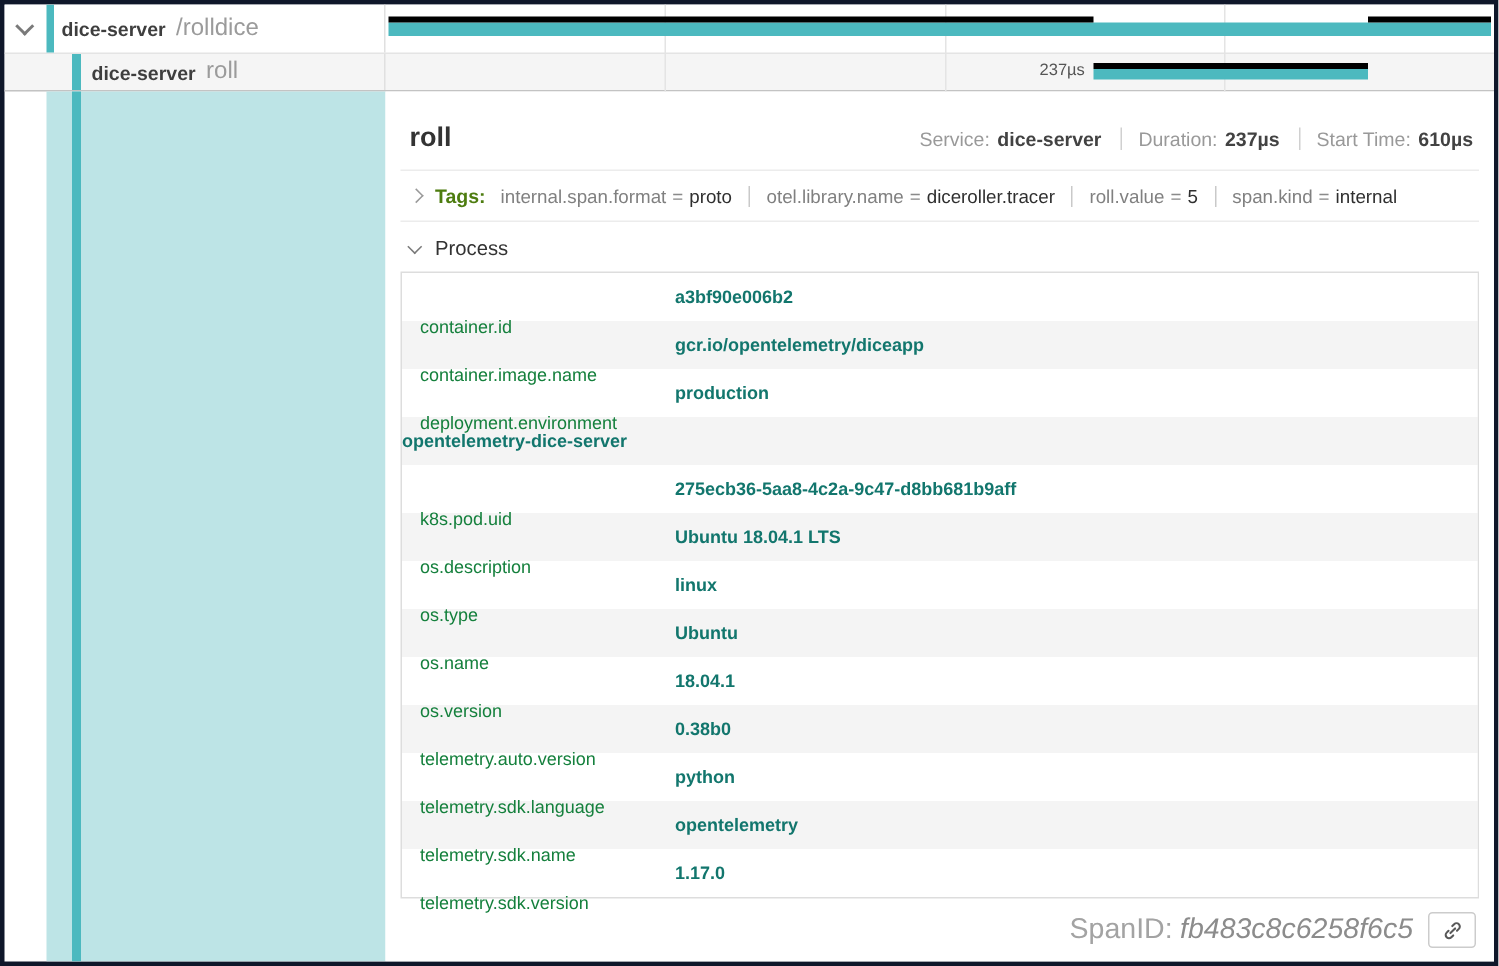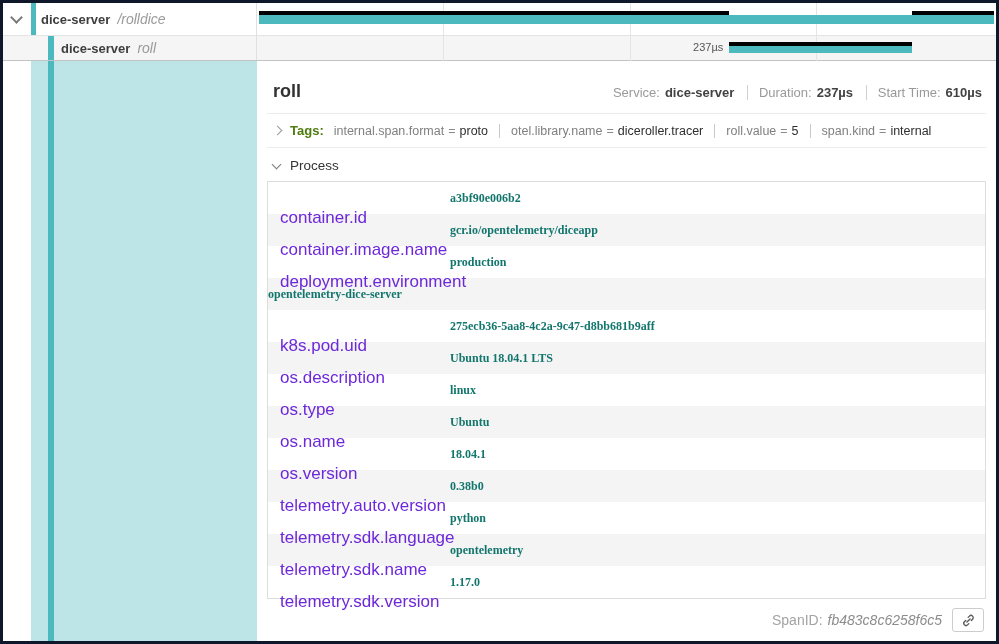--- a/index.html
+++ b/index.html
@@ -19,21 +19,21 @@
   .chev{display:inline-block;width:7px;height:7px;border-right:2px solid #7a7a7a;border-bottom:2px solid #7a7a7a;}
   .chev.down{transform:rotate(45deg);}
   .chev.right{transform:rotate(-45deg);}
   .chev-pos{position:absolute;left:9px;top:10px;}
   .accent{position:absolute;top:0;bottom:0;background:var(--span-bar);}
   .accent1{left:28px;width:5px;}
   .accent2{left:45px;width:6px;}
   .name-text{position:absolute;top:0;bottom:0;display:flex;align-items:center;}
   .nt1{left:38px;} .nt2{left:58px;}
   .svc{font-weight:bold;font-size:13px;color:#3e3e3e;white-space:nowrap;}
-  .op{font-size:14px;color:#9b9b9b;margin-left:7px;white-space:nowrap;font-style:italic;}
+  .op{font-size:16px;color:#9b9b9b;margin-left:7px;white-space:nowrap;}
   .bar{position:absolute;background:var(--span-bar);z-index:2;}
   .parent-bar{left:0.3%;width:99.4%;top:12px;height:9px;}
   .child-bar{left:63.9%;width:24.8%;top:10px;height:7px;}
   .crit{position:absolute;background:var(--critical-path);z-index:3;height:4px;}
   .seg1{left:0.3%;width:63.6%;top:8px;}
   .seg2{left:88.7%;width:11%;top:8px;}
   .seg3{left:63.9%;width:24.8%;top:6px;}
   .dur-label{position:absolute;right:calc(36.1% + 6px);top:5px;font-size:11px;color:#555;}
   
   .left-block{position:absolute;left:28px;width:226px;top:58px;bottom:0;background:var(--span-block);}
@@ -52,23 +52,23 @@
   .tag-item{color:#808080;}
   .tag-item + .tag-item{border-left:1px solid #c9c9c9;padding-left:11px;margin-left:11px;}
   .tag-item .teq{margin:0 4px;color:#8a8a8a;}
   .tag-item .tv{color:#2f2f2f;}
   .proc-header{display:flex;align-items:center;padding:10px 4px 8px 6px;}
   .proc-header .chev{width:6px;height:6px;border-width:1.8px;border-color:#7a7a7a;margin-right:10px;margin-top:-3px;}
   .proc-label{font-weight:normal;color:#333;font-size:13.5px;}
   .kv-table{margin:0 0 0 0;border:1px solid #ddd;}
   .kv-row{display:flex;align-items:center;height:32px;background:#fff;}
   .kv-row:nth-child(even){background:#f4f4f4;}
-  .kv-key{width:170px;flex:0 0 170px;padding-left:12px;font-size:17px;color:#6d28d9;margin-top:40px;}
-  .kv-val{font-family:Liberation Serif, serif;font-size:12px;font-weight:bold;color:var(--value-text);}
-  .d-footer{display:flex;justify-content:flex-end;align-items:center;padding:9px 2px;font-size:14px;}
+  .kv-key{width:170px;flex:0 0 170px;padding-left:12px;font-size:12px;color:#15803d;margin-top:40px;}
+  .kv-val{font-family:Liberation Sans, sans-serif;font-size:12px;font-weight:bold;color:var(--value-text);}
+  .d-footer{display:flex;justify-content:flex-end;align-items:center;padding:9px 2px;font-size:19px;}
   .sid-label{color:#a3a3a3;}
   .sid-val{color:#8c8c8c;margin-left:5px;font-style:italic;}
   .link-btn{margin-left:10px;width:32px;height:24px;border:1px solid #ccc;border-radius:3px;background:#fff;display:flex;align-items:center;justify-content:center;cursor:pointer;padding:0;}
 </style>
 </head>
 <body>
 
 <div class="screen" style="--span-bar: #4cb9bf; --span-block: #bde4e6; --critical-path: #000000; --value-text: #12766d;">
 
   <div class="vline v25"></div>

